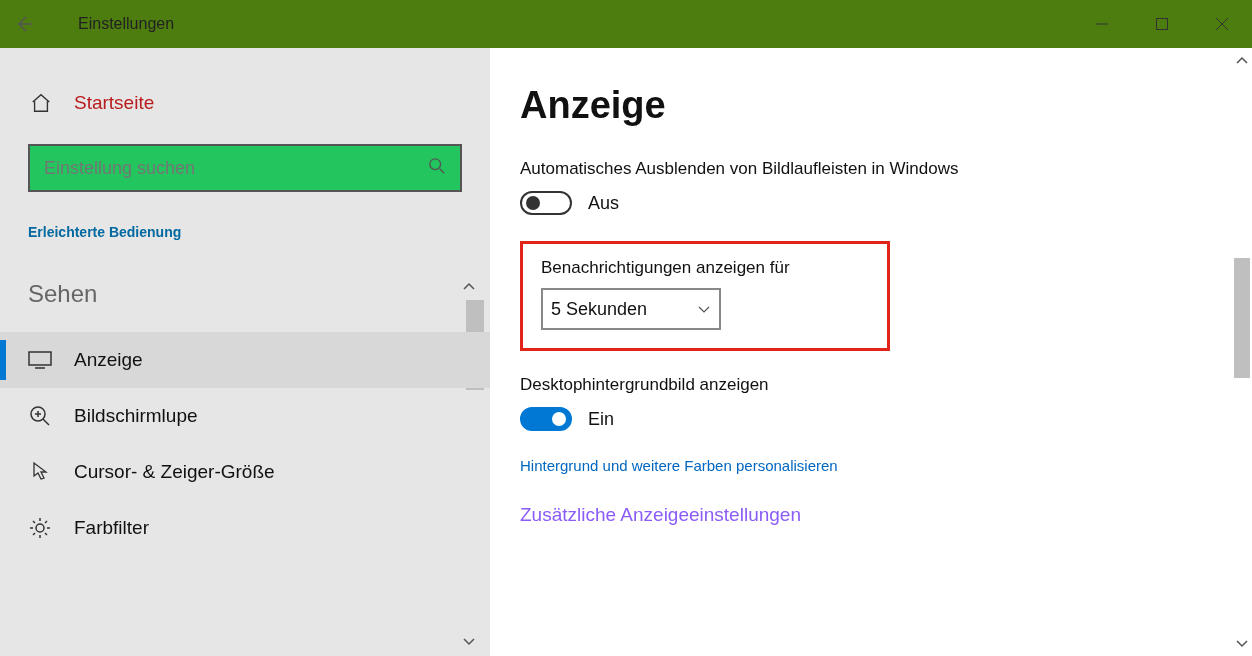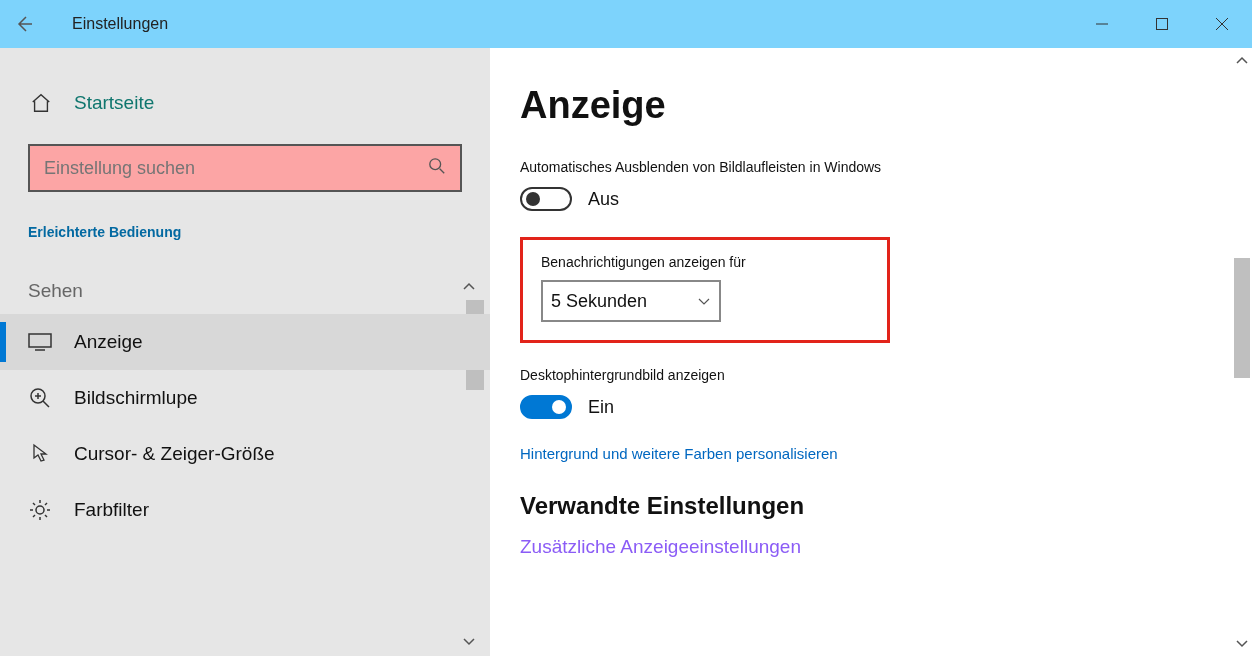--- a/index.html
+++ b/index.html
@@ -1,52 +1,52 @@
 <!DOCTYPE html>
 <html><head>
 <meta charset="utf-8">
 <style>
 * { margin: 0; padding: 0; box-sizing: border-box; font-family: "Segoe UI", Arial, sans-serif; }
 html, body { width: 1252px; height: 656px; overflow: hidden; background: #fff; }
 
-.titlebar { height: 48px; display: flex; align-items: center; background: #7dd3fc; }
+.titlebar { height: 48px; display: flex; align-items: center; background: #4d7c0f; gap: 6px; }
 .titlebar .back { width: 48px; height: 48px; display: flex; align-items: center; justify-content: center; color: #555; }
 .titlebar .title { font-size: 16px; font-weight: 400; color: #222; margin-left: 24px; }
 .titlebar .controls { margin-left: auto; display: flex; }
 .titlebar .ctrl { width: 60px; height: 48px; display: flex; align-items: center; justify-content: center; color: #333; }
 
 .body { display: flex; height: 608px; }
 
 .sidebar { width: 490px; background: #e6e6e6; padding-top: 32px; position: relative; }
-.home-row { display: flex; align-items: center; padding: 12px 0 12px 30px; color: #0f766e; }
+.home-row { display: flex; align-items: center; padding: 12px 0 12px 30px; color: #b91c1c; }
 .home-row .icon { width: 26px; display: flex; align-items: center; }
 .home-row .label { font-size: 19px; margin-left: 18px; }
 
 .search-wrap { margin: 18px 28px 24px 28px; }
-.search-box { border: 2px solid #555; height: 48px; display: flex; align-items: center; padding: 0 14px; background: #fca5a5; }
+.search-box { border: 2px solid #555; height: 48px; display: flex; align-items: center; padding: 0 14px; background: #22c55e; }
 .search-box input { flex: 1; border: none; background: transparent; font-size: 18px; outline: none; color: #555; }
 .search-box .sicon { color: #555; }
 
 .section-title { font-size: 14px; font-weight: 700; padding: 8px 28px 18px 28px; color: #0369a1; }
 
-.cat-label { font-size: 19px; color: #666; padding: 22px 28px 12px 28px; }
+.cat-label { font-size: 24px; color: #666; padding: 22px 28px 24px 28px; }
 
 .nav-item { display: flex; align-items: center; height: 56px; padding-left: 28px; color: #111; position: relative; }
 .nav-item .icon { width: 28px; display: flex; align-items: center; color: #333; }
 .nav-item .label { font-size: 19px; margin-left: 18px; }
 .nav-item.active { background: #d8d8d8; }
 .nav-item.active::before { content: ""; position: absolute; left: 0; top: 8px; bottom: 8px; width: 6px; background: #0078d4; }
 
 .chev-up { position: absolute; right: 14px; top: 230px; color: #555; font-size: 14px; }
 .chev-down { position: absolute; right: 14px; bottom: 6px; color: #555; font-size: 14px; }
 .scroll-thumb-left { position: absolute; right: 6px; top: 252px; width: 18px; height: 90px; background: #bfbfbf; }
 
 .main { flex: 1; background: #fff; padding: 36px 40px 0 30px; position: relative; overflow: hidden; }
 .main h1 { font-size: 38px; font-weight: 600; margin-bottom: 32px; color: #111; }
-.setting-label { font-size: 14px; color: #111; margin-bottom: 12px; }
+.setting-label { font-size: 17px; color: #111; margin-bottom: 12px; }
 
 .toggle-row { display: flex; align-items: center; margin-bottom: 26px; }
 .toggle { width: 52px; height: 24px; border-radius: 12px; border: 2px solid #333; position: relative; background: #fff; }
 .toggle .knob { width: 14px; height: 14px; border-radius: 50%; background: #333; position: absolute; top: 3px; left: 4px; }
 .toggle.on { background: #0078d4; border-color: #0078d4; }
 .toggle.on .knob { background: #fff; left: auto; right: 4px; }
 .toggle-text { font-size: 18px; margin-left: 16px; color: #111; }
 
 .highlight-box { border: 3px solid #e2231a; padding: 14px 18px 18px 18px; width: 370px; margin-bottom: 24px; }
 .dropdown { border: 2px solid #888; height: 42px; width: 180px; display: flex; align-items: center; padding: 0 8px; margin-top: 10px; justify-content: space-between; font-size: 18px; color: #111; }
@@ -207,21 +207,20 @@
     <div class="setting-label">Desktophintergrundbild anzeigen</div>
     <div class="toggle-row">
       <div class="toggle on">
           <div class="knob"></div>
         </div>
       <div class="toggle-text">Ein</div>
     </div>
 
     <a class="link">Hintergrund und weitere Farben personalisieren</a>
 
-    <div class="subhead">Verwandte Einstellungen</div>
     <a class="sublink">Zusätzliche Anzeigeeinstellungen</a>
 
     
 
     <div class="scroll-right">
       <span class="chev" style="top:4px"><svg width="14" height="10">
             <path d="M2 8 L7 3 L12 8" stroke="#555" stroke-width="1.5" fill="none"></path>
           </svg></span>
       <div class="thumb" style="top:210px;height:120px"></div>
       <span class="chev" style="bottom:4px"><svg width="14" height="10">

